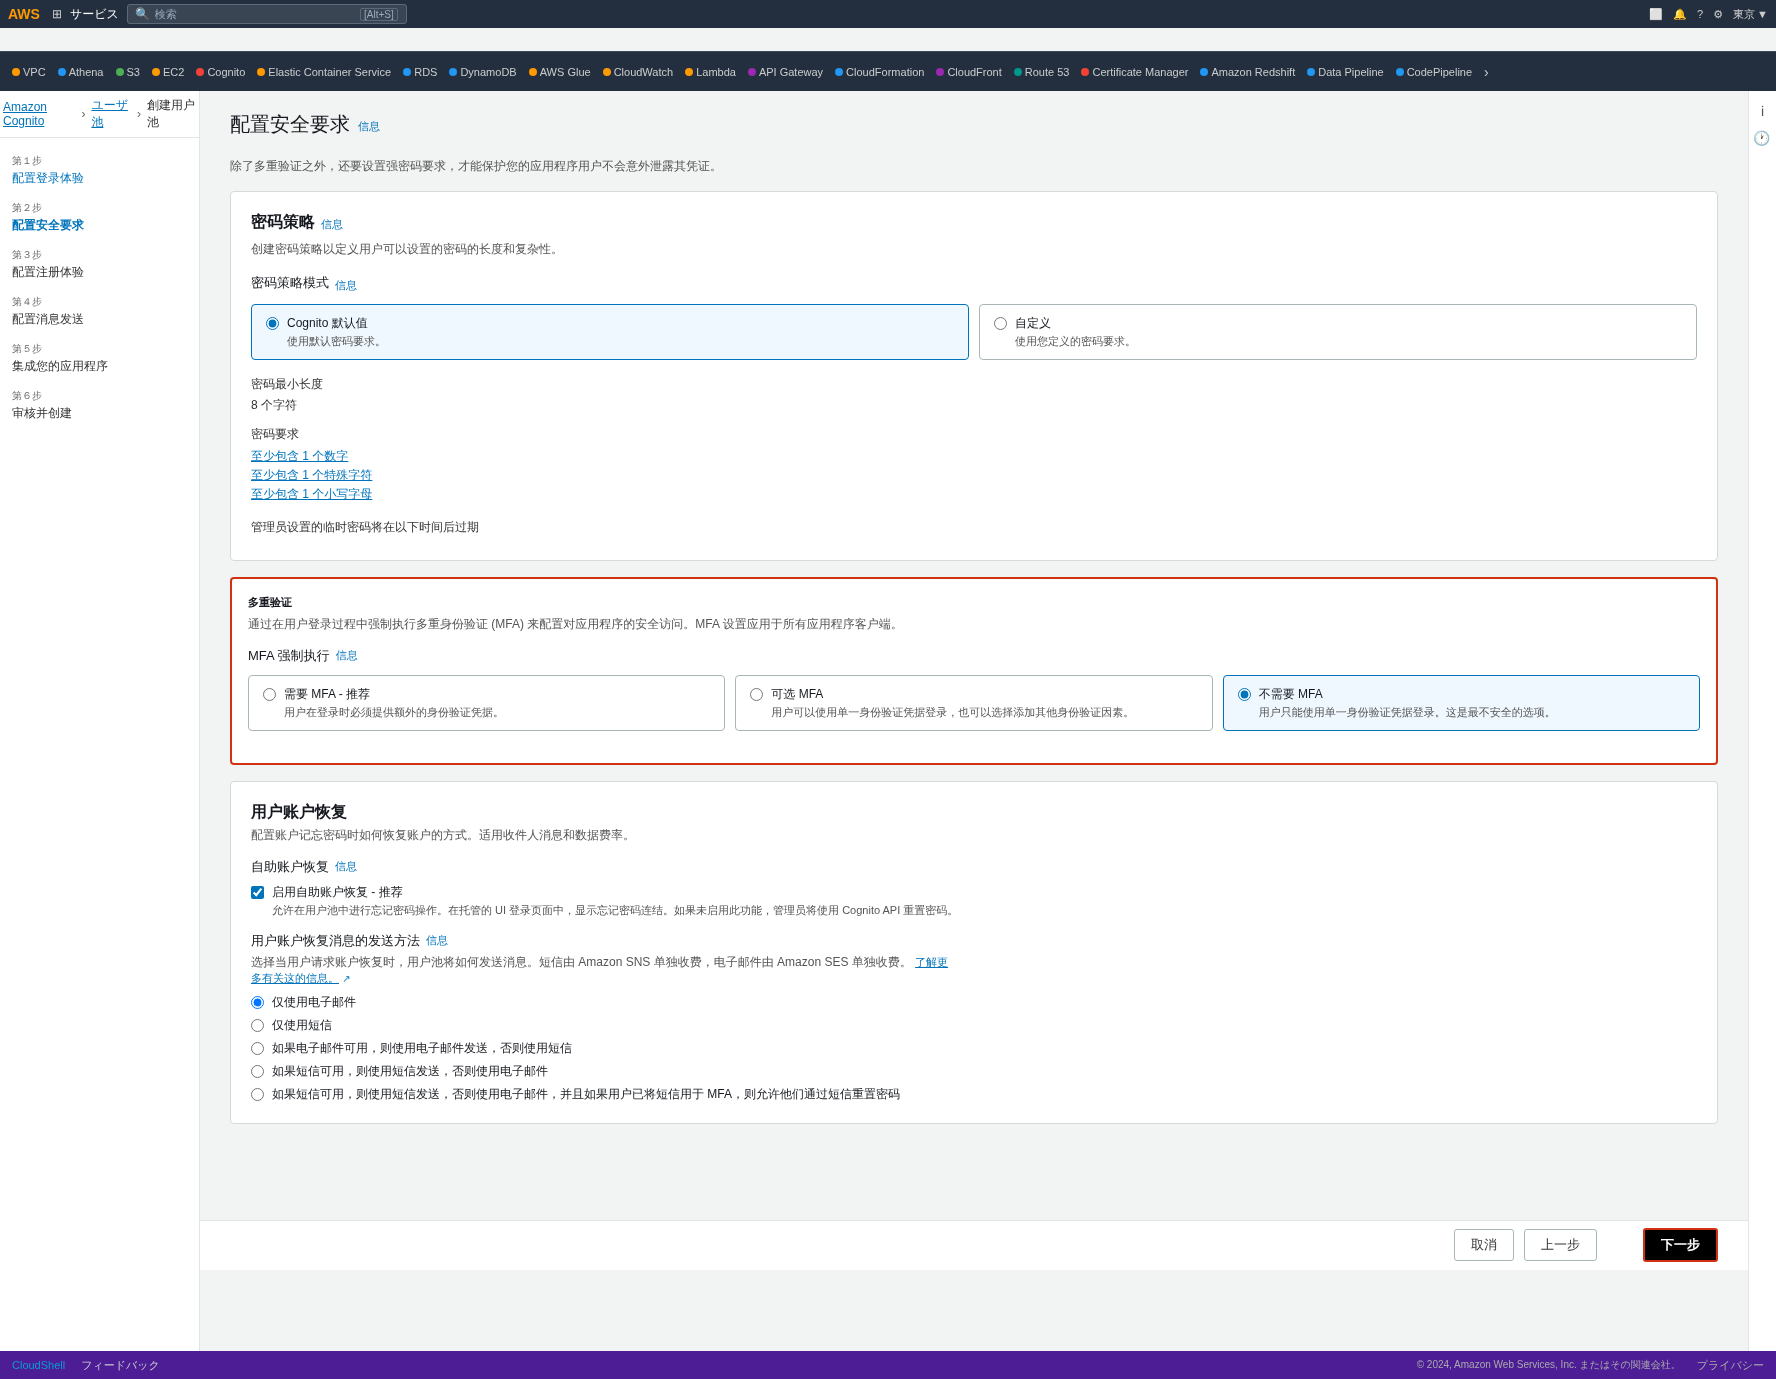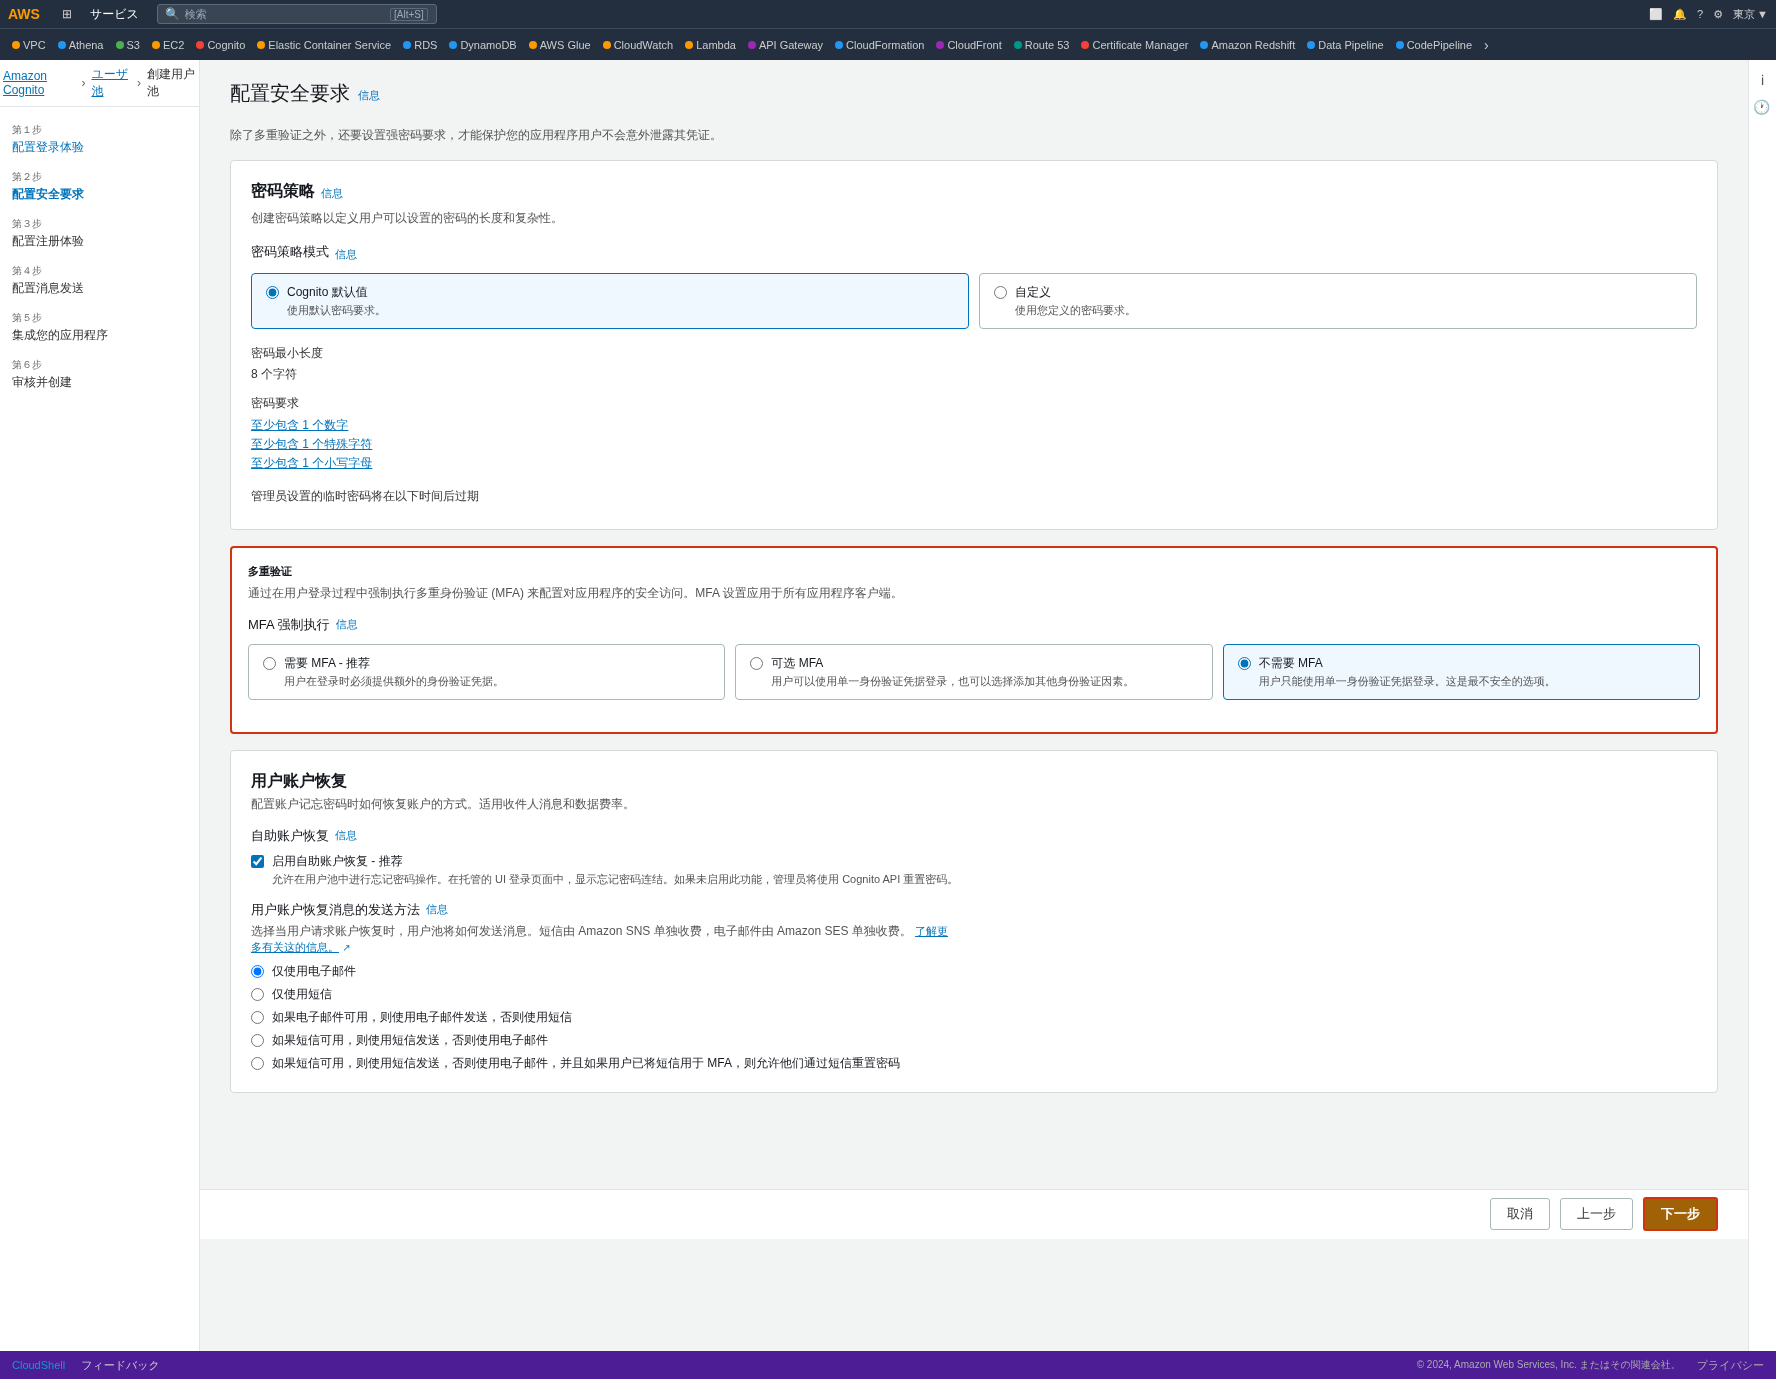--- a/index.html
+++ b/index.html
@@ -1,30 +1,30 @@
 <!DOCTYPE html>
 <html><head>
   <meta charset="utf-8">
   <style>
     * { box-sizing: border-box; margin: 0; padding: 0; }
     body { font-family: "Hiragino Sans", "Yu Gothic", "Meiryo", sans-serif; font-size: 12px; background: #f2f3f3; color: #16191f; }
 
     
-    .top-bar { background: #232f3e; height: 28px; display: flex; align-items: center; padding: 0 8px; gap: 18px; }
+    .top-bar { background: #232f3e; height: 28px; display: flex; align-items: center; padding: 0 8px; gap: 8px; }
     .aws-logo { color: #ff9900; font-weight: bold; font-size: 14px; margin-right: 4px; }
     .top-bar-icon { color: #ccc; font-size: 12px; cursor: pointer; }
     .search-box { background: #3a4553; border: 1px solid #5a6a7a; border-radius: 3px; height: 20px; display: flex; align-items: center; padding: 0 8px; flex: 1; max-width: 280px; }
     .search-box input { background: transparent; border: none; color: #fff; font-size: 11px; outline: none; width: 100%; }
     .search-box input::placeholder { color: #9aabbd; }
     .search-hint { color: #9aabbd; font-size: 10px; border: 1px solid #5a6a7a; padding: 0 3px; border-radius: 2px; }
     .top-bar-right { margin-left: auto; display: flex; align-items: center; gap: 10px; color: #ccc; font-size: 11px; }
     .region-btn { color: #ccc; font-size: 11px; display: flex; align-items: center; gap: 2px; cursor: pointer; }
 
     
-    .service-bar { background: #232f3e; border-top: 1px solid #3a4a5a; height: 32px; display: flex; align-items: center; padding: 0 6px; gap: 0; overflow: hidden; }
+    .service-bar { background: #232f3e; border-top: 1px solid #3a4a5a; height: 40px; display: flex; align-items: center; padding: 0 6px; gap: 0; overflow: hidden; margin-top: 23px; }
     .service-item { display: flex; align-items: center; gap: 3px; padding: 0 6px; height: 26px; color: #ccc; font-size: 11px; cursor: pointer; white-space: nowrap; }
     .service-dot { width: 8px; height: 8px; border-radius: 50%; display: inline-block; }
     .dot-orange { background: #ff9900; }
     .dot-green { background: #4caf50; }
     .dot-blue { background: #2196f3; }
     .dot-red { background: #f44336; }
     .dot-purple { background: #9c27b0; }
     .dot-teal { background: #009688; }
 
     .step-nav { padding: 16px 12px; }
@@ -62,21 +62,21 @@
     
     .checkbox-row { display: flex; align-items: flex-start; gap: 8px; margin-bottom: 8px; }
     .checkbox-row input[type=checkbox] { margin-top: 2px; accent-color: #0073bb; }
     .checkbox-label { font-size: 12px; }
 
     
     .footer-bar { background: #fff; border-top: 1px solid #e1e4e8; height: 50px; display: flex; align-items: center; justify-content: flex-end; padding: 0 30px; gap: 10px; position: sticky; bottom: 0; }
     .btn { padding: 6px 16px; border-radius: 3px; font-size: 13px; cursor: pointer; border: 1px solid; }
     .btn-cancel { background: #fff; border-color: #aab7b8; color: #333; }
     .btn-secondary { background: #fff; border-color: #aab7b8; color: #333; }
-    .btn-primary { background: #a16207; border-color: #dd6b10; color: #fff; font-weight: 600; border: 2px solid #d13212; }
+    .btn-primary { background: #000000; border-color: #dd6b10; color: #fff; font-weight: 600; border: 2px solid #d13212; margin-left: 36px; }
 
     
     .bottom-bar { background: #4c1d95; height: 28px; display: flex; align-items: center; padding: 0 12px; color: #ccc; font-size: 11px; gap: 16px; }
     .bottom-bar-right { margin-left: auto; font-size: 10px; color: #aaa; }
 
     .right-panel { width: 28px; background: #fff; border-left: 1px solid #e1e4e8; display: flex; flex-direction: column; align-items: center; padding-top: 10px; gap: 10px; flex-shrink: 0; }
     .right-panel-icon { color: #555; font-size: 14px; cursor: pointer; }
 
     .outer-layout { display: flex; flex-direction: column; height: 100vh; }
     .middle-section { display: flex; flex: 1; overflow: hidden; }

